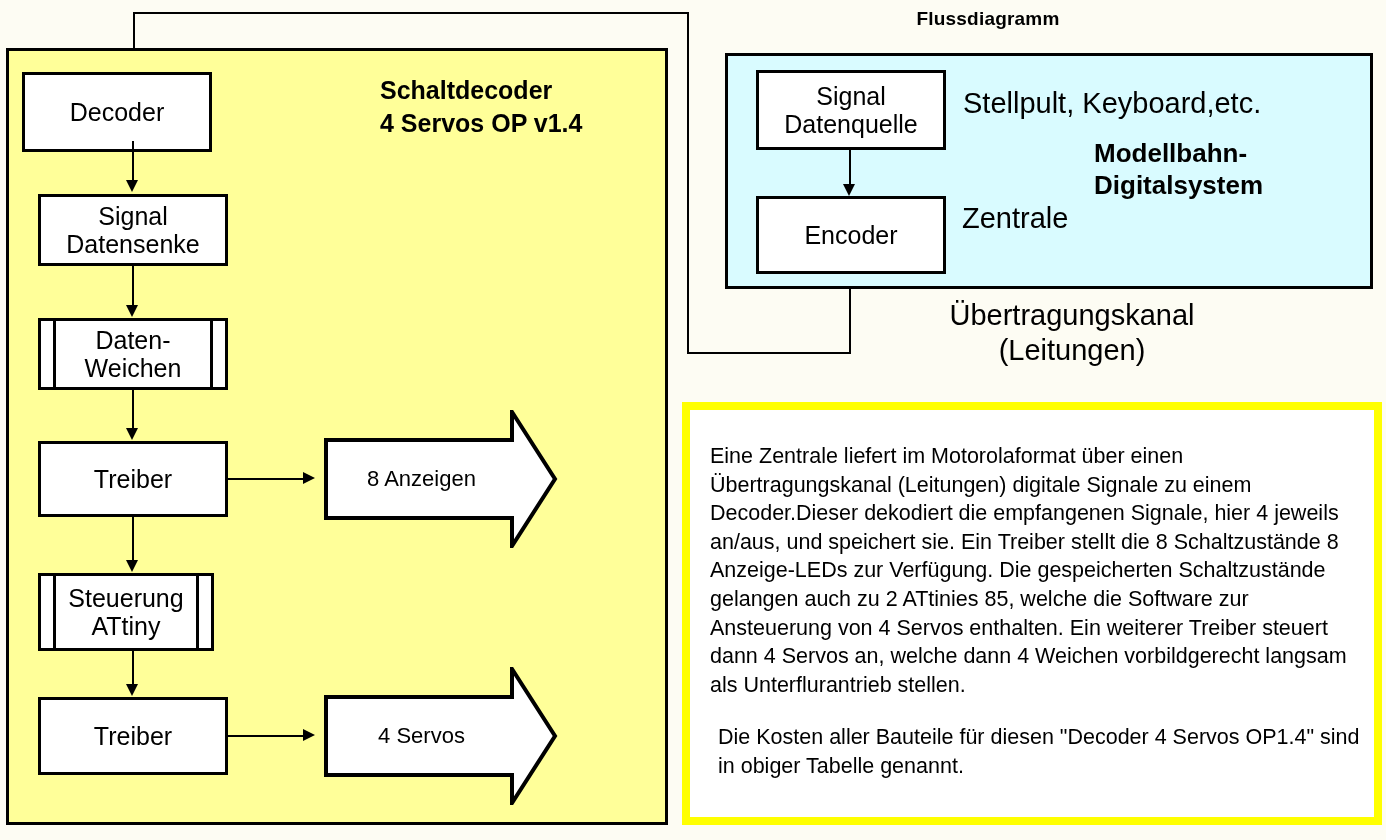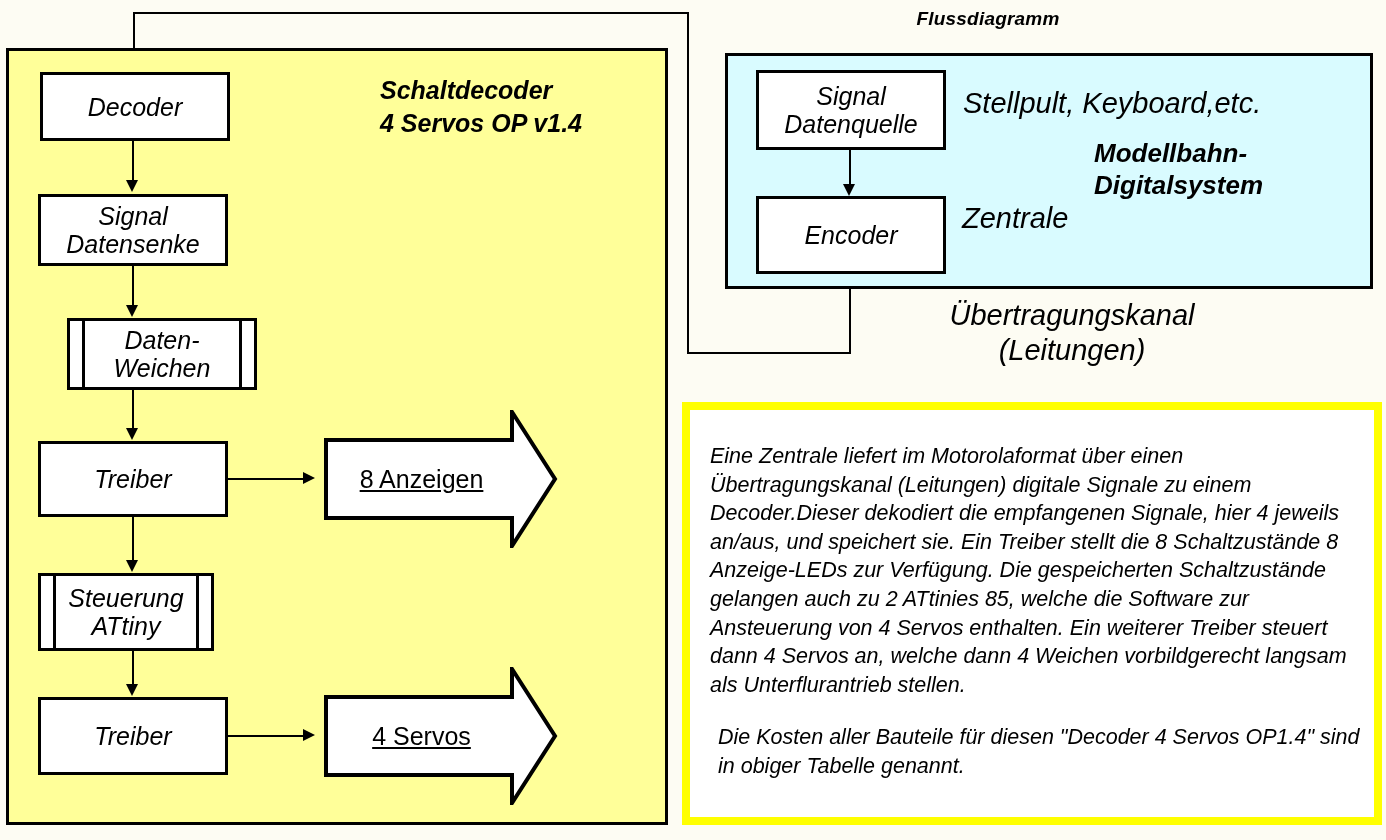--- a/index.html
+++ b/index.html
@@ -6,21 +6,21 @@
   body{
     width:1386px;height:840px;
     background:#fdfcf3;
     font-family:"Liberation Sans",sans-serif;
     overflow:hidden;
     position:relative;
   }
   #stage{position:absolute;left:0;top:0;width:1386px;height:840px;}
 
   
-  .abs{position:absolute;box-sizing:border-box;font-style:italic;}
+  .abs{position:absolute;box-sizing:border-box;}
 
   
   #yellow-panel{
     left:6px;top:48px;width:662px;height:777px;
     background:#ffff99;border:3px solid #000;
   }
 
   
   .pbox{
     background:#ffffff;border:3px solid #000;
@@ -53,21 +53,21 @@
     border-bottom:6px solid transparent;
     border-left:12px solid #000;
   }
 
   
   .blockarrow{position:absolute;}
   .blockarrow svg{display:block;}
   .blockarrow .balabel{
     position:absolute;left:0;top:0;width:195px;height:100%;
     display:flex;align-items:center;justify-content:center;
-    font-size:25px;color:#000;text-decoration:underline;
+    font-size:22px;color:#000;
   }
 
   
   #hjb-title{
     left:380px;top:74px;width:280px;
     font-size:25px;font-weight:bold;line-height:1.32;color:#000;
   }
 
   
   #flussdiagramm-title{
@@ -117,36 +117,36 @@
   <div class="hline" style="left:687px;top:352px;width:164px;"></div>
   <div class="vline" style="left:849px;top:274px;height:80px;"></div>
 
   <div id="yellow-panel" class="abs"></div>
 
   <div id="hjb-title" class="abs">
     <div>Schaltdecoder</div>
     <div>4 Servos OP v1.4</div>
   </div>
 
-  <div class="abs pbox" style="left:40px;top:72px;width:190px;height:69px;">
+  <div class="abs pbox" style="left:22px;top:72px;width:190px;height:80px;">
     <span>Decoder</span>
   </div>
   <div class="vline" style="left:132px;top:141px;height:40px;"></div>
   <div class="arrowdown" style="left:126px;top:180px;"></div>
 
   <div class="abs pbox" style="left:38px;top:194px;width:190px;height:72px;">
     <div>
       <span>Signal</span>
       <span>Datensenke</span>
     </div>
   </div>
   <div class="vline" style="left:132px;top:266px;height:40px;"></div>
   <div class="arrowdown" style="left:126px;top:305px;"></div>
 
-  <div class="abs pbox pred" style="left:38px;top:318px;width:190px;height:72px;margin-left:29px;">
+  <div class="abs pbox pred" style="left:38px;top:318px;width:190px;height:72px;">
     <div>
       <span>Daten-</span>
       <span>Weichen</span>
     </div>
   </div>
   <div class="vline" style="left:132px;top:390px;height:40px;"></div>
   <div class="arrowdown" style="left:126px;top:428px;"></div>
 
   <div class="abs pbox" style="left:38px;top:441px;width:190px;height:76px;">
     <span>Treiber</span>

